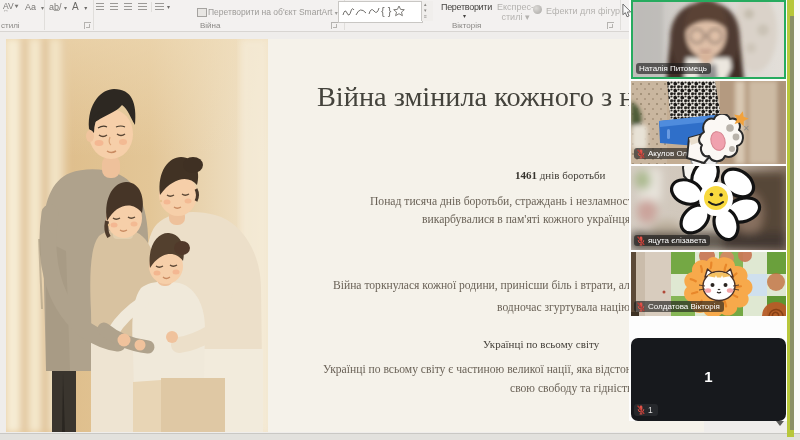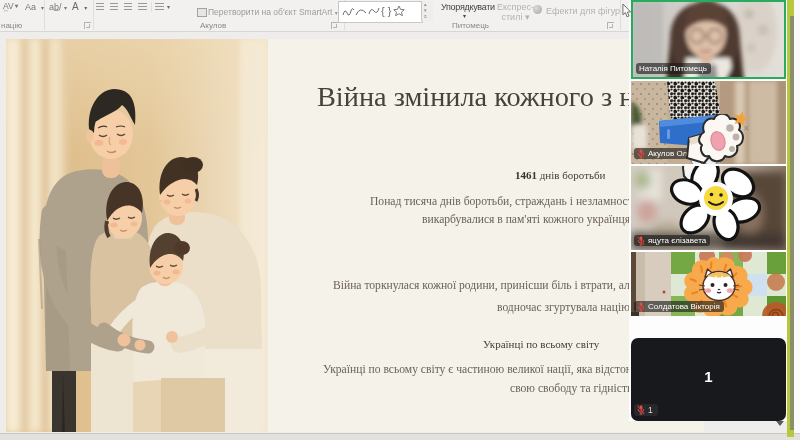--- a/index.html
+++ b/index.html
@@ -40,43 +40,43 @@
     <div class="lines" style="left:96px;top:3px;width:8px;"></div>
     <div class="lines" style="left:110px;top:3px;width:8px;"></div>
     <div class="lines" style="left:124px;top:3px;width:8px;"></div>
     <div class="lines" style="left:138px;top:3px;width:9px;"></div>
     <div class="vsep" style="left:151px;top:2px;height:10px;"></div>
     <div class="lines" style="left:155px;top:3px;width:9px;"></div>
     <div class="icn" style="left:167px;top:3px;font-size:6px;">▾</div>
 
     <div class="icn" style="left:197px;top:8px;width:8px;height:7px;border:1px solid #a5a3a0;background:#e8e6e3;"></div>
     <div class="icn" style="left:208px;top:7px;font-size:8.5px;color:#9d9b98;">Перетворити на об'єкт SmartArt <span style="font-size:6px;">▾</span></div>
-    <div class="glabel" style="left:1px;">націю</div>
+    <div class="glabel" style="left:1px;">стилі</div>
     <div class="dlaunch" style="left:84px;"></div>
-    <div class="glabel" style="left:200px;">Акулов</div>
+    <div class="glabel" style="left:200px;">Війна</div>
     <div class="dlaunch" style="left:331px;"></div>
     <div class="vsep" style="left:93px;"></div>
     <div class="vsep" style="left:344px;"></div>
 
     <div class="abs" style="left:338px;top:1px;width:83px;height:20px;background:#fff;border:1px solid #c9c7c4;"></div>
     <svg class="abs" style="left:340px;top:3px;" width="66" height="16" viewBox="0 0 66 16">
       <path d="M3,12 q2,-7 4,-2 q2,5 4,-2 q1,-4 3,-1" fill="none" stroke="#6f6d6a" stroke-width="1"></path>
       <path d="M16,12 q4,-9 10,-2" fill="none" stroke="#6f6d6a" stroke-width="1"></path>
       <path d="M29,11 q2,-7 5,-3 q3,4 5,-3" fill="none" stroke="#6f6d6a" stroke-width="1"></path>
       <text x="41" y="12" font-size="11" fill="#6f6d6a" font-family="Liberation Sans">{ }</text>
       <path d="M59,3 l1.6,3.4 3.7,.3 -2.8,2.4 .9,3.6 -3.4,-2 -3.4,2 .9,-3.6 -2.8,-2.4 3.7,-.3 z" fill="none" stroke="#6f6d6a" stroke-width="0.9"></path>
     </svg>
     <div class="abs" style="left:421px;top:1px;width:11px;height:20px;border-left:1px solid #c9c7c4;background:#f0eeec;"></div>
     <div class="icn" style="left:424px;top:1px;font-size:5px;color:#8a8885;">▴<br>▾<br>≡</div>
-    <div class="icn" style="left:441px;top:2px;font-size:9px;letter-spacing:-0.3px;color:#454340;">Упорядкувати</div>
+    <div class="icn" style="left:441px;top:2px;font-size:9px;letter-spacing:-0.3px;color:#454340;">Перетворити</div>
     <div class="icn" style="left:463px;top:12px;font-size:6px;color:#454340;">▾</div>
     <div class="icn" style="left:497px;top:2px;font-size:9px;color:#b4b2af;text-align:center;">Експрес-<br>стилі ▾</div>
     <div class="icn" style="left:533px;top:5px;width:9px;height:9px;border-radius:50%;background:radial-gradient(circle at 35% 35%,#dcdad7,#a8a6a3);"></div>
     <div class="icn" style="left:546px;top:6px;font-size:9px;color:#b4b2af;">Ефекти для фігур <span style="font-size:6px;">▾</span></div>
-    <div class="glabel" style="left:452px;">Питомець</div>
+    <div class="glabel" style="left:452px;">Вікторія</div>
     <div class="dlaunch" style="left:607px;"></div>
     <div class="vsep" style="left:620px;"></div>
   </div>
 
   <div id="slide">
 
     <svg id="photo" width="262" height="393" viewBox="0 0 262 393" style="position:absolute;left:0;top:0;">
       <defs>
         <linearGradient id="pbg" x1="0" y1="0" x2="1" y2="0">
           <stop offset="0" stop-color="#e8cda2"></stop>

